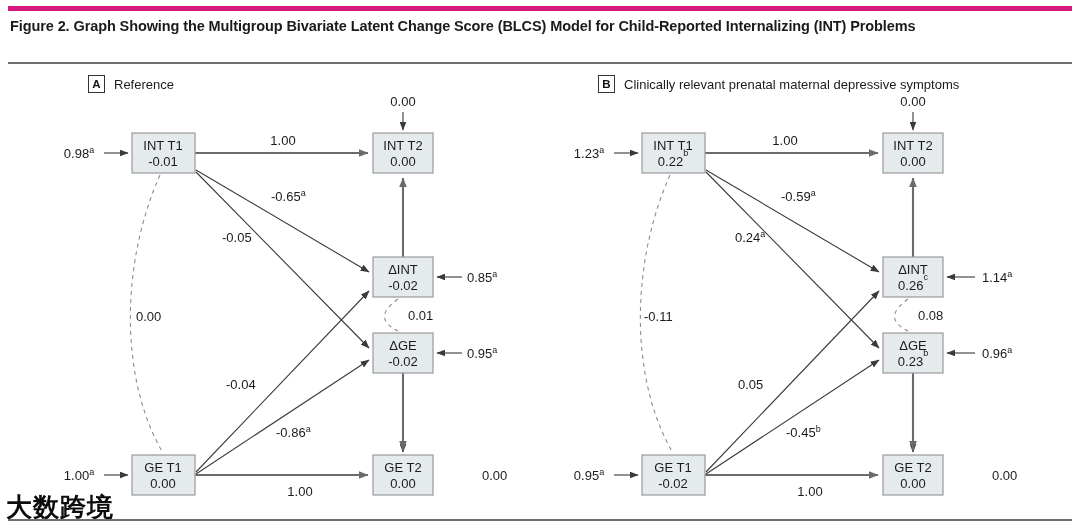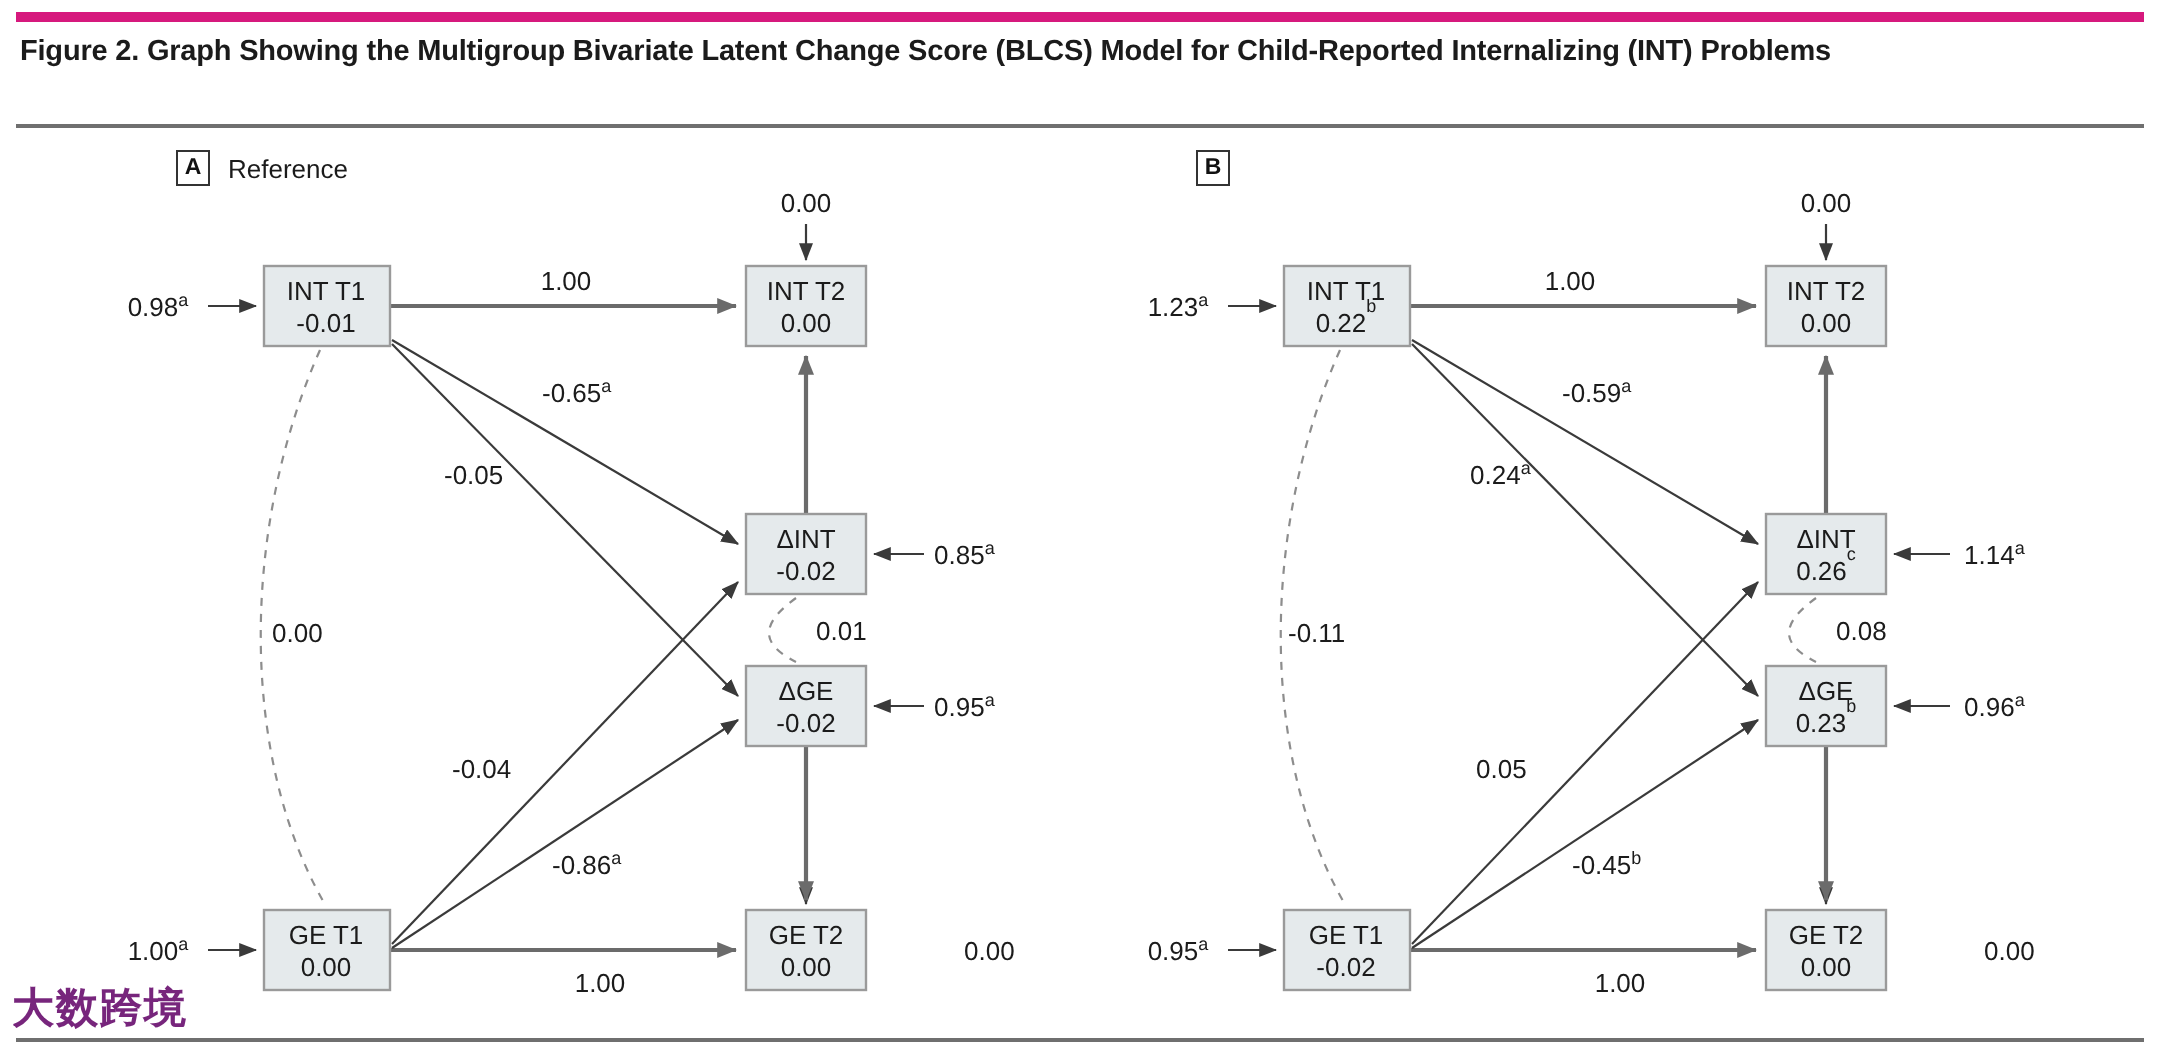--- a/index.html
+++ b/index.html
@@ -48,21 +48,21 @@
   .nodetxt .sup{font-size:9px;baseline-shift:super;}
   .edgelbl{font-family:"Liberation Sans",sans-serif;font-size:13px;fill:#1b1b1b;}
   .sup{font-size:9px;}
   .solid{stroke:#3a3a3a;stroke-width:1.1;fill:none;}
   .thick{stroke:#6b6b6b;stroke-width:2.1;fill:none;}
   .dash{stroke:#8d8d8d;stroke-width:1.1;fill:none;stroke-dasharray:4 4;}
 
   
   .watermark{
     position:absolute;left:6px;top:490px;
-    font-size:21px;font-weight:bold;color:#701a75;
+    font-size:26px;font-weight:bold;color:#000000;
     letter-spacing:1px;white-space:nowrap;opacity:.95;
     font-family:"DejaVu Sans",sans-serif;
   }
 </style>
 </head>
 <body>
 
 <div class="fig-root">
 
   <div class="top-rule"></div>
@@ -72,20 +72,21 @@
   </div>
   <div class="title-rule"></div>
 
   <div class="panel-head" style="left:88px;top:75px;">
     <span class="panel-letter">A</span>
     <span class="panel-title">Reference</span>
   </div>
 
   <div class="panel-head" style="left:598px;top:75px;">
     <span class="panel-letter">B</span>
+    <span class="panel-title">Clinically relevant prenatal maternal depressive symptoms</span>
   </div>
 
   <svg class="diagram" viewBox="0 0 1080 529">
     <defs>
       <marker id="ah" markerWidth="9" markerHeight="7" refX="8.4" refY="3.5" orient="auto" markerUnits="userSpaceOnUse">
         <path d="M0,0 L9,3.5 L0,7 z" fill="#3a3a3a"></path>
       </marker>
       <marker id="aht" markerWidth="10" markerHeight="8" refX="9.4" refY="4" orient="auto" markerUnits="userSpaceOnUse">
         <path d="M0,0 L10,4 L0,8 z" fill="#6b6b6b"></path>
       </marker>

